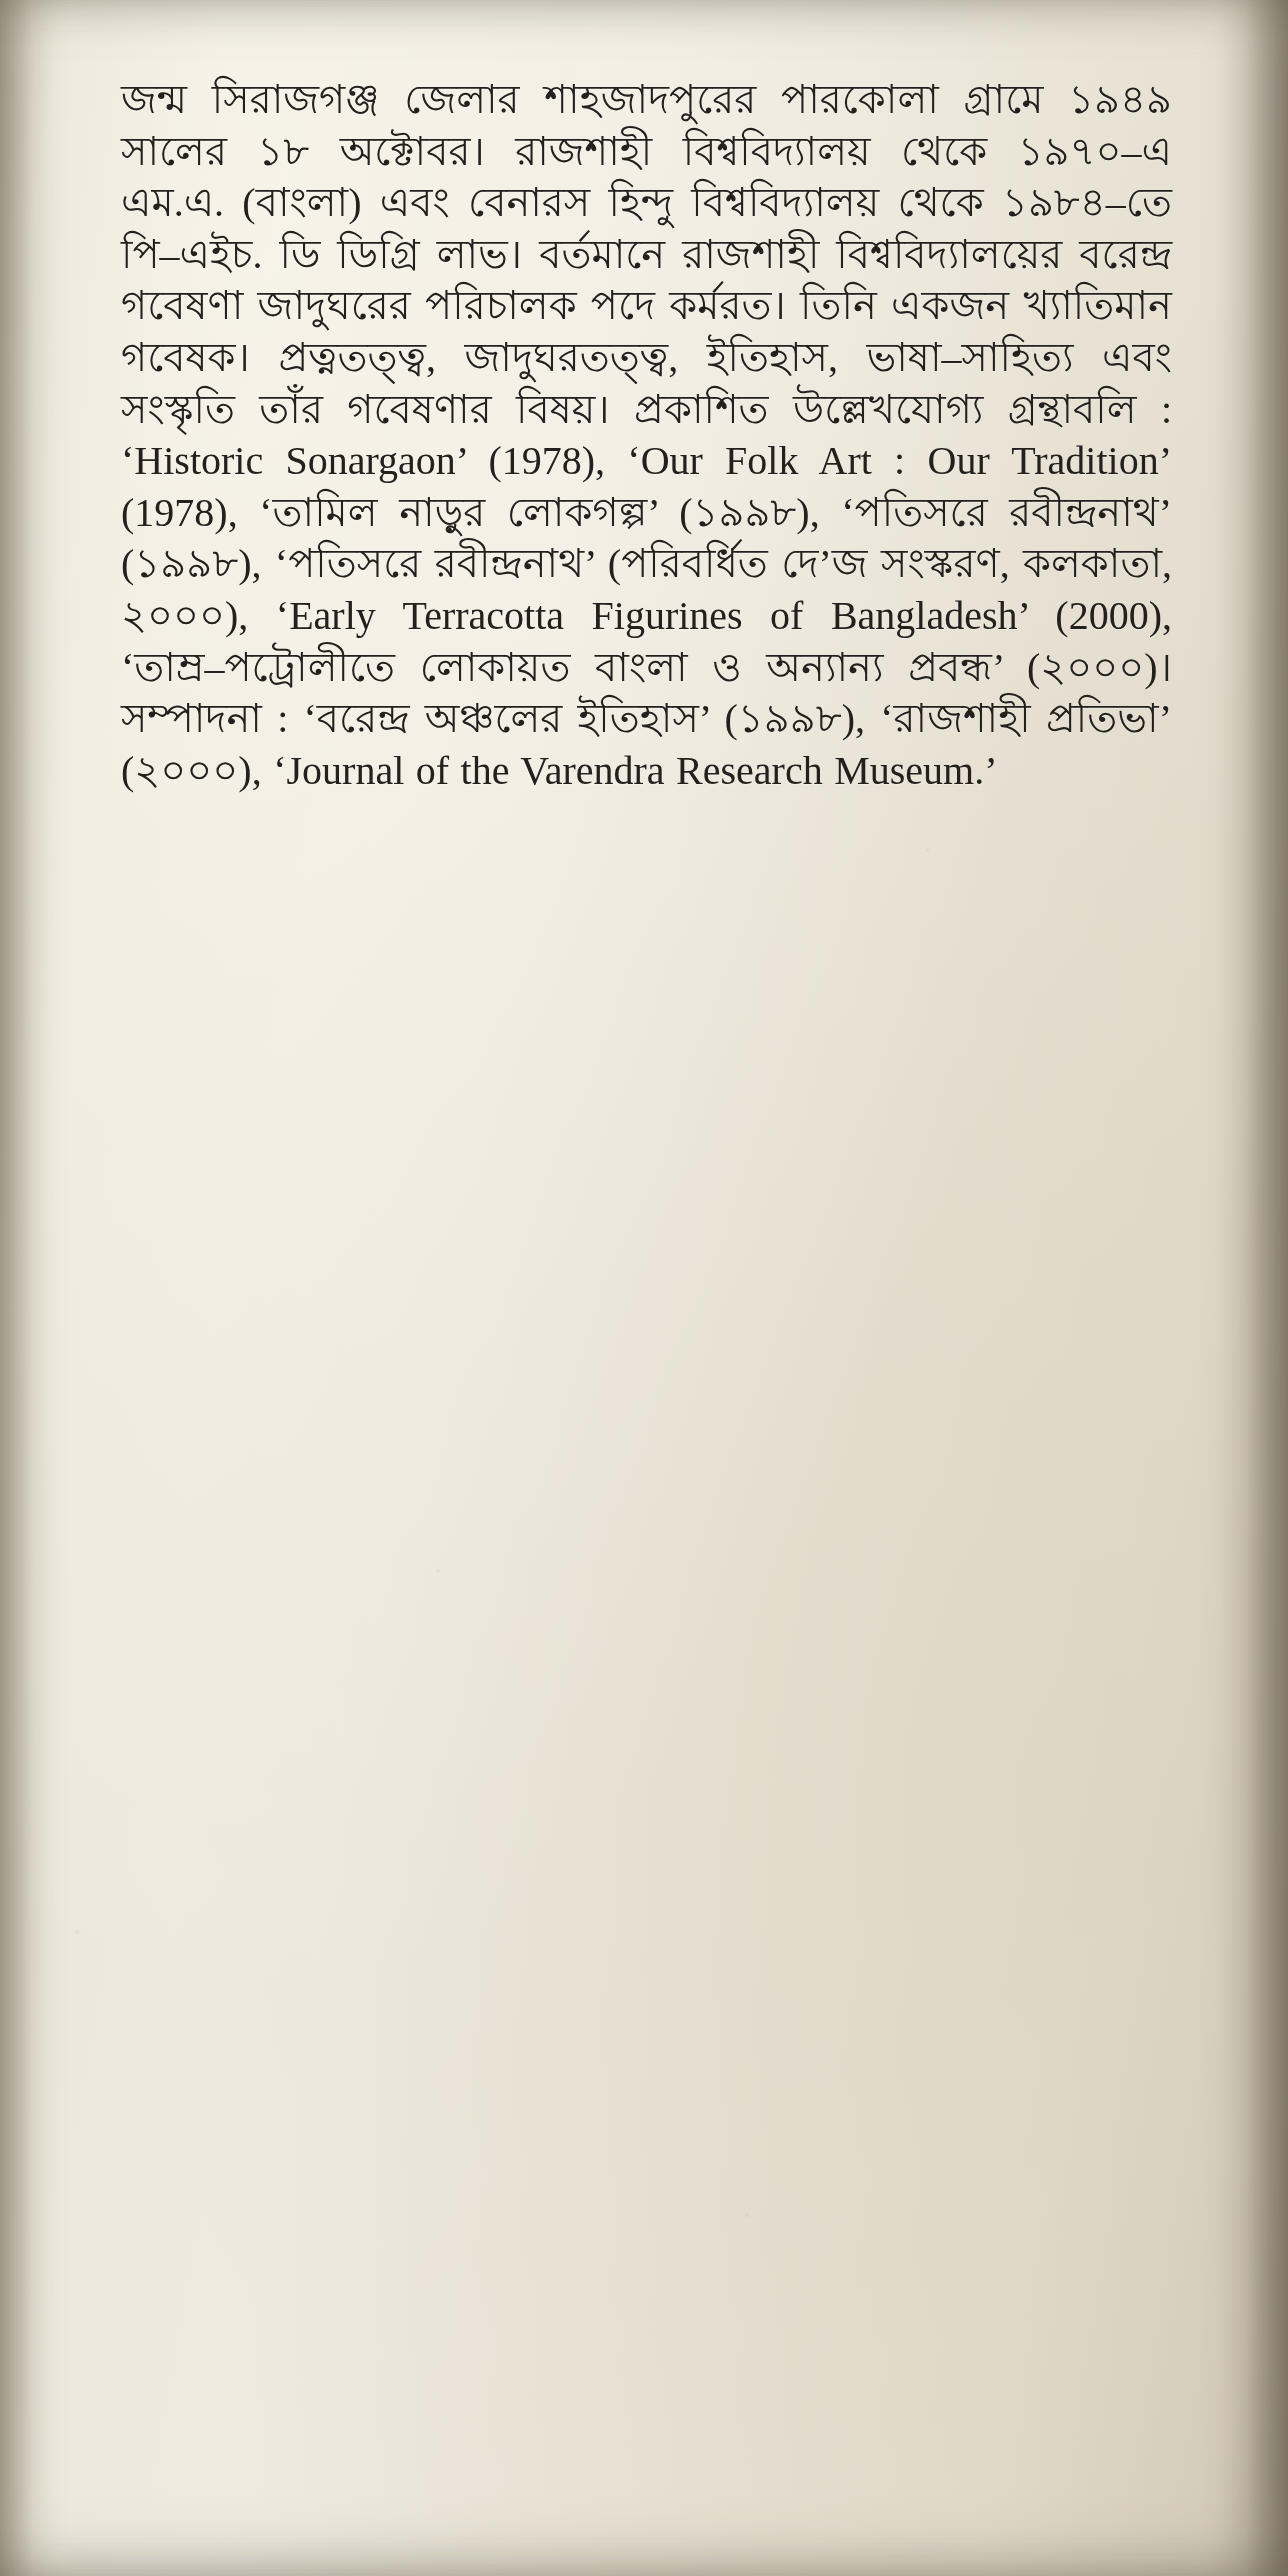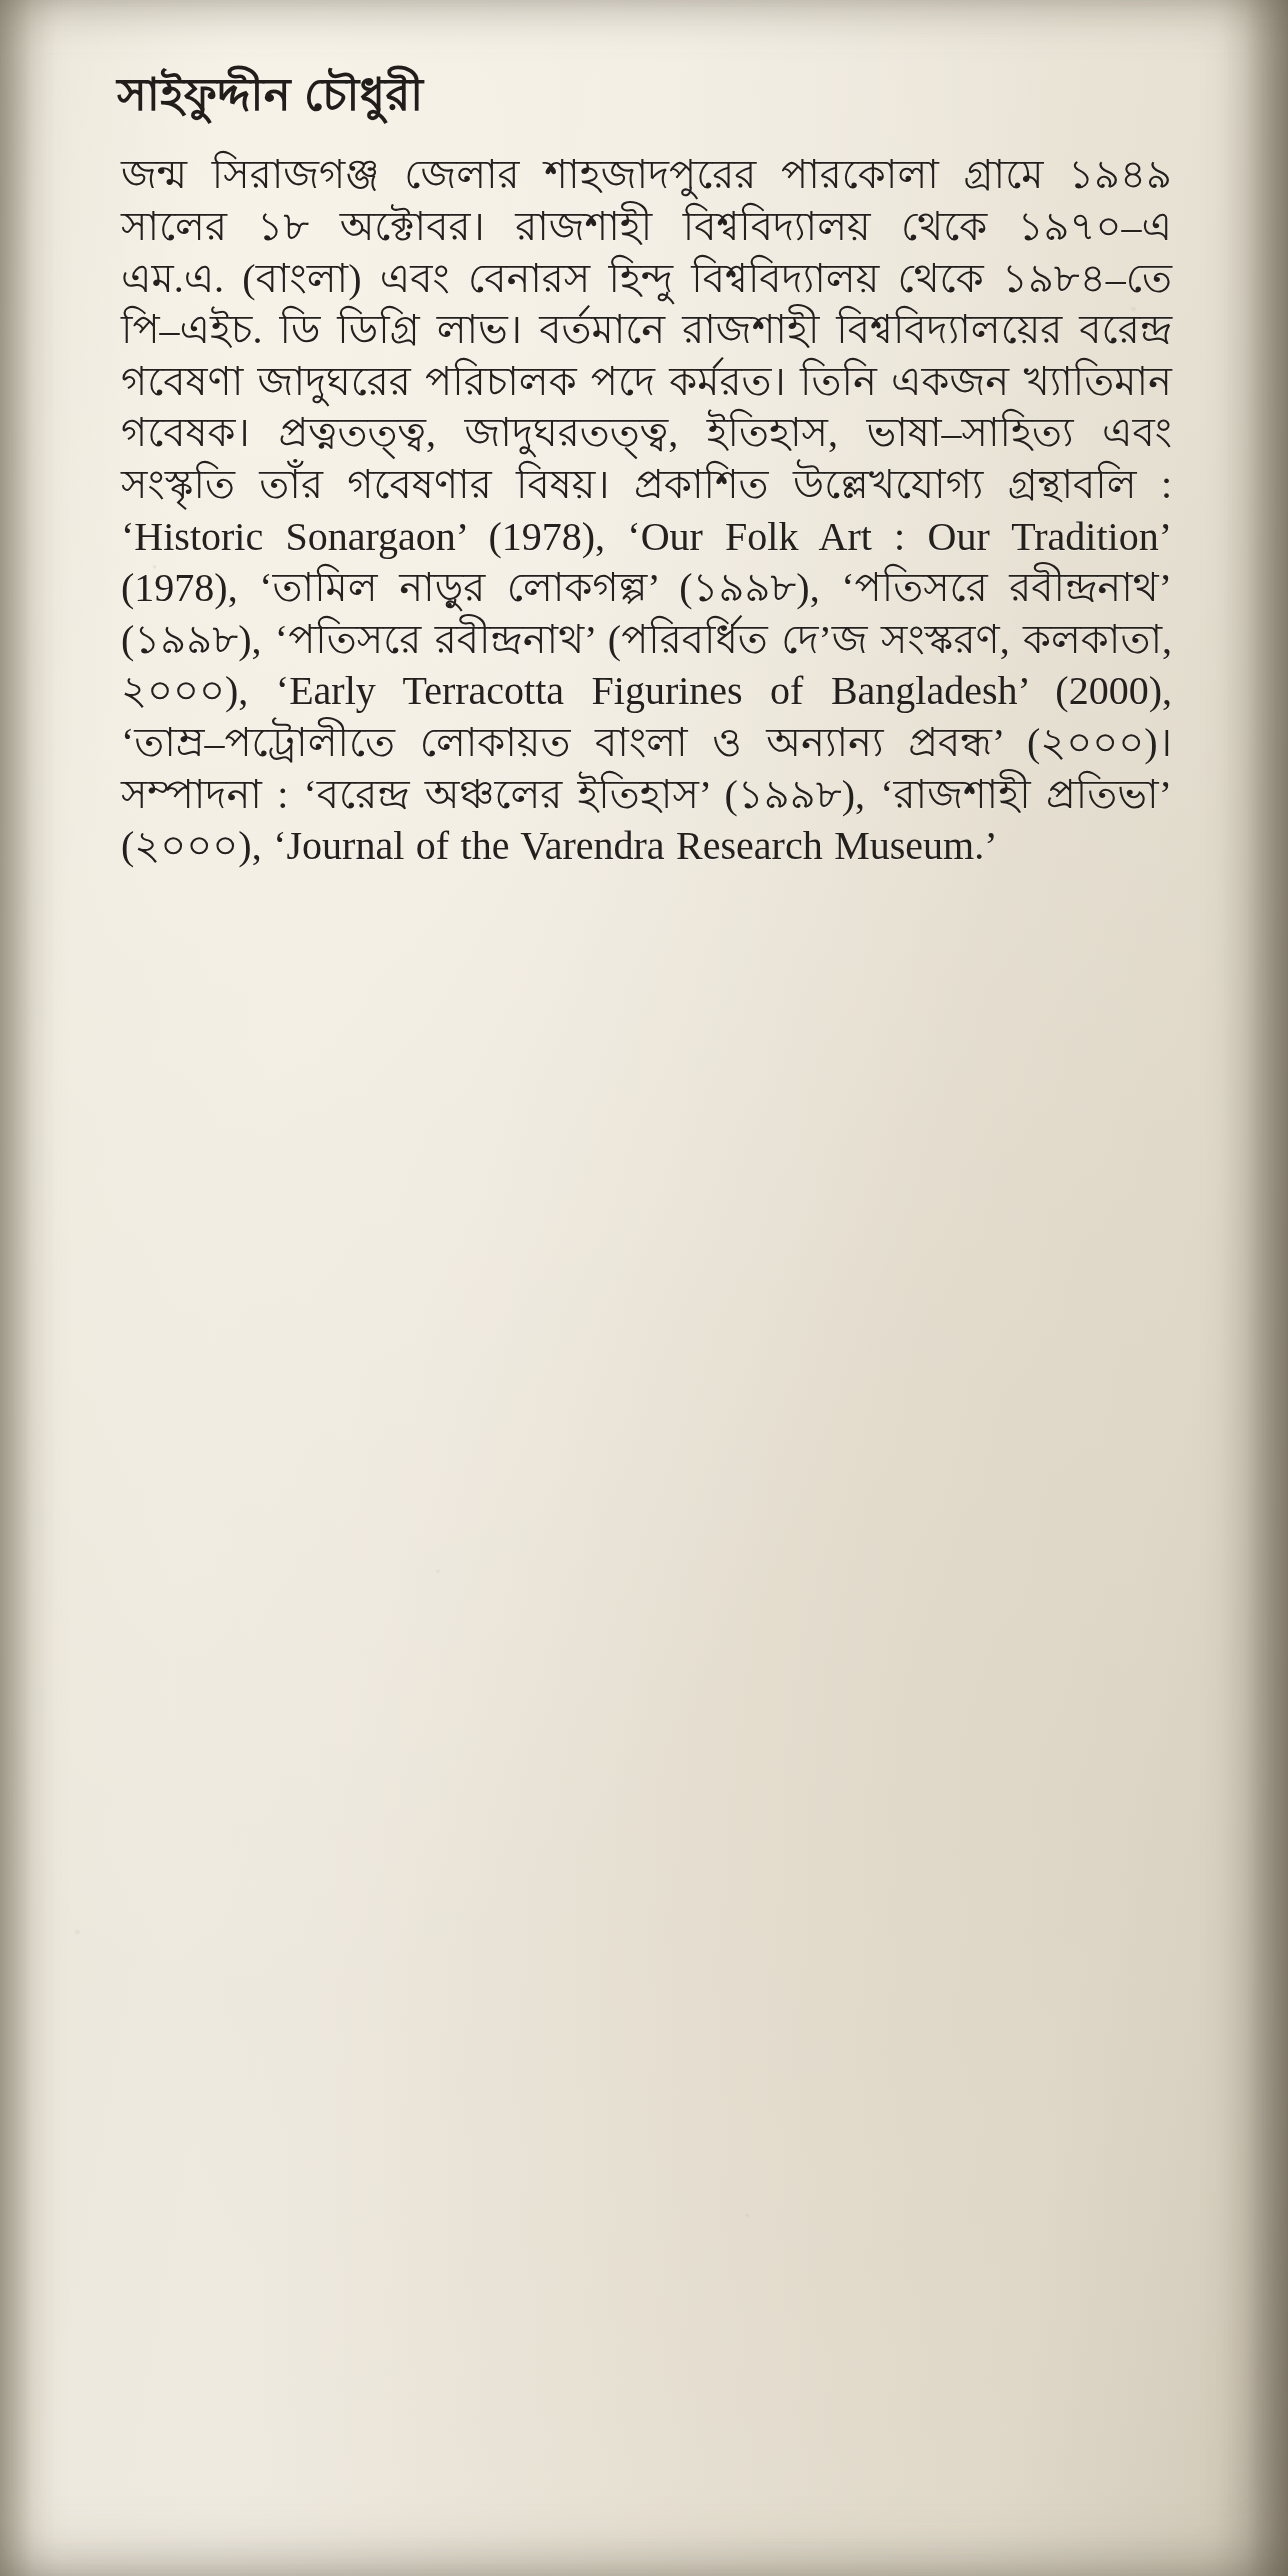--- a/index.html
+++ b/index.html
@@ -101,21 +101,20 @@
     filter: contrast(1.02) saturate(0.95);
   }
 </style>
 </head>
 <body>
 
 <div class="page">
   <div class="grain"></div>
 
   <div class="content">
-    <h1 class="author-name">সাইফুদ্দীন চৌধুরী</h1>
 
     <p class="bio">জন্ম সিরাজগঞ্জ জেলার শাহজাদপুরের পারকোলা গ্রামে ১৯৪৯ সালের ১৮ অক্টোবর। রাজশাহী বিশ্ববিদ্যালয় থেকে ১৯৭০–এ এম.এ. (বাংলা) এবং বেনারস হিন্দু বিশ্ববিদ্যালয় থেকে ১৯৮৪–তে পি–এইচ. ডি ডিগ্রি লাভ। বর্তমানে রাজশাহী বিশ্ববিদ্যালয়ের বরেন্দ্র গবেষণা জাদুঘরের পরিচালক পদে কর্মরত। তিনি একজন খ্যাতিমান গবেষক। প্রত্নতত্ত্ব, জাদুঘরতত্ত্ব, ইতিহাস, ভাষা–সাহিত্য এবং সংস্কৃতি তাঁর গবেষণার বিষয়। প্রকাশিত উল্লেখযোগ্য গ্রন্থাবলি : ‘Historic Sonargaon’ (1978), ‘Our Folk Art : Our Tradition’ (1978), ‘তামিল নাড়ুর লোকগল্প’ (১৯৯৮), ‘পতিসরে রবীন্দ্রনাথ’ (১৯৯৮), ‘পতিসরে রবীন্দ্রনাথ’ (পরিবর্ধিত দে’জ সংস্করণ, কলকাতা, ২০০০), ‘Early Terracotta Figurines of Bangladesh’ (2000), ‘তাম্র–পট্রোলীতে লোকায়ত বাংলা ও অন্যান্য প্রবন্ধ’ (২০০০)। সম্পাদনা : ‘বরেন্দ্র অঞ্চলের ইতিহাস’ (১৯৯৮), ‘রাজশাহী প্রতিভা’ (২০০০), ‘Journal of the Varendra Research Museum.’</p>
   </div>
 
   <div class="edge-left"></div>
   <div class="edge-right"></div>
   <div class="vignette"></div>
 </div>
 
 

